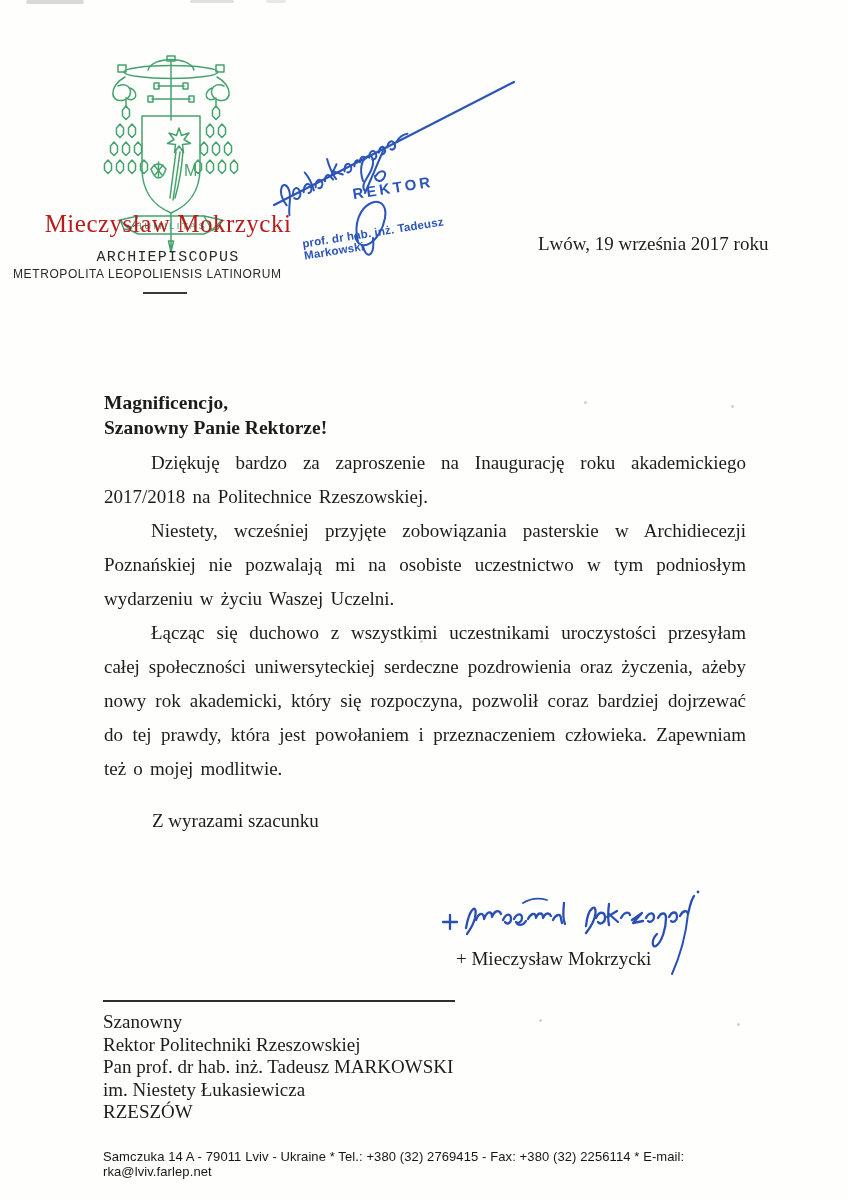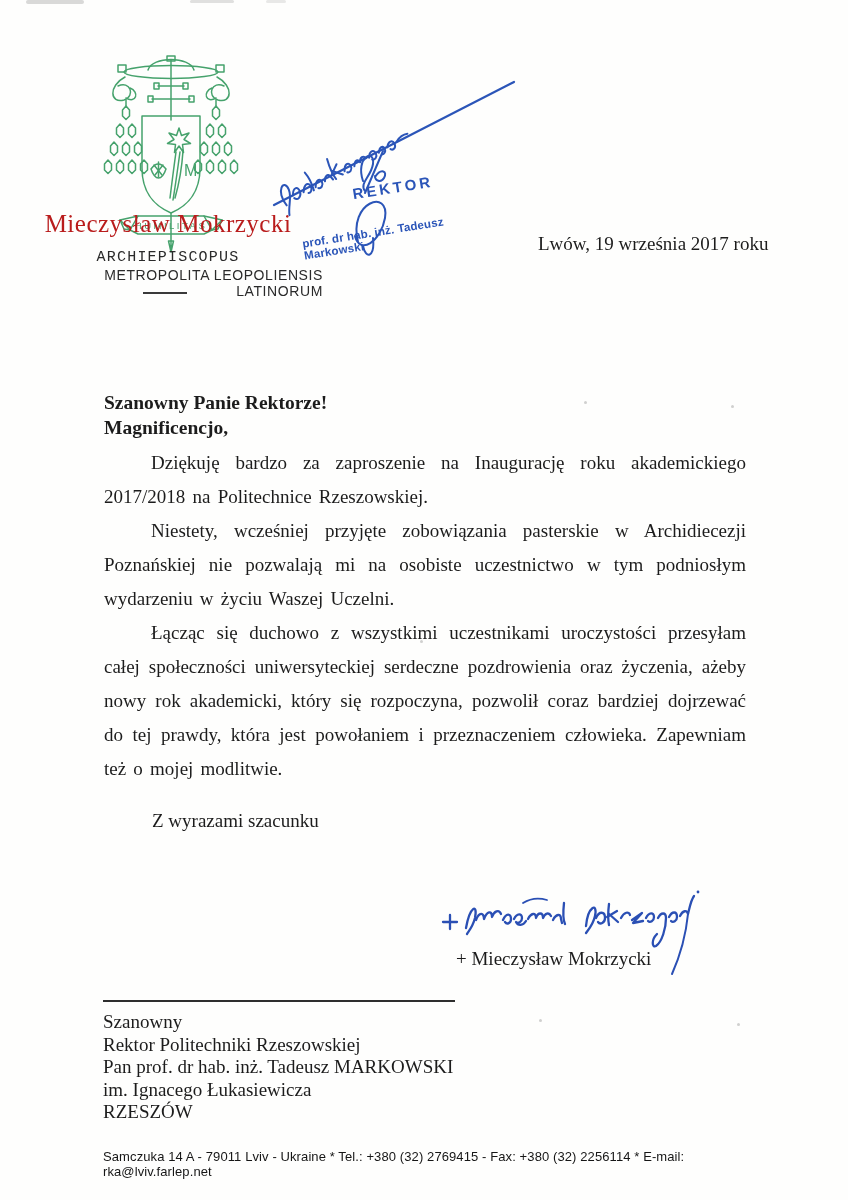--- a/index.html
+++ b/index.html
@@ -7,22 +7,22 @@
     position:relative;width:848px;height:1200px;margin:0 auto;
     background:#fefefdl;background-color:#fefefd;overflow:hidden;
     font-family:"Liberation Serif",serif;color:#1c1c1c;
   }
   
   .crest{position:absolute;left:96px;top:48px;width:150px;height:212px;}
   .lh-name{position:absolute;left:28px;top:210px;width:280px;text-align:center;
     font-size:25px;letter-spacing:.5px;color:#b91c1c;}
   .lh-t1{position:absolute;left:28px;top:249px;width:280px;text-align:center;
     font-family:Liberation Mono, monospace;font-size:15px;letter-spacing:1.2px;color:#2a2a2a;}
-  .lh-t2{position:absolute;left:13px;top:267px;width:310px;text-align:right;
-    font-family:"Liberation Sans",sans-serif;font-size:14px;letter-spacing:.6px;color:#2a2a2a;}
+  .lh-t2{position:absolute;left:13px;top:267px;width:310px;text-align:left;
+    font-family:"Liberation Sans",sans-serif;font-size:12px;letter-spacing:.6px;color:#2a2a2a;}
   .lh-rule{position:absolute;left:143px;top:292px;width:44px;height:2px;background:#3a3a3a;}
   
   .annot-svg{position:absolute;left:262px;top:60px;width:274px;height:205px;}
   .stamp1{position:absolute;left:352px;top:176px;width:120px;
     font-family:"Liberation Sans",sans-serif;font-weight:bold;font-size:15px;
     letter-spacing:3px;color:#2b55b8;transform:rotate(-9deg);}
   .stamp2{position:absolute;left:302px;top:222px;width:200px;
     font-family:"Liberation Sans",sans-serif;font-weight:bold;font-size:11.5px;
     color:#2b55b8;transform:rotate(-9deg);letter-spacing:.2px;}
   
@@ -180,22 +180,22 @@
         <path d="M101,186 C104,200 113,197 111,178"></path>
       </g>
     </g>
   </svg>
   <div class="stamp1">REKTOR</div>
   <div class="stamp2">prof. dr hab. inż. Tadeusz Markowski</div>
 
   <div class="dateline">Lwów, 19 września 2017 roku</div>
 
   <div class="salutation">
+    <div>Magnificencjo,</div>
     <div>Szanowny Panie Rektorze!</div>
-    <div>Magnificencjo,</div>
   </div>
 
   <div class="body-text">
     <p>Dziękuję bardzo za zaproszenie na Inaugurację roku akademickiego 2017/2018 na Politechnice Rzeszowskiej.</p>
     <p>Niestety, wcześniej przyjęte zobowiązania pasterskie w Archidiecezji Poznańskiej nie pozwalają mi na osobiste uczestnictwo w tym podniosłym wydarzeniu w życiu Waszej Uczelni.</p>
     <p>Łącząc się duchowo z wszystkimi uczestnikami uroczystości przesyłam całej społeczności uniwersyteckiej serdeczne pozdrowienia oraz życzenia, ażeby nowy rok akademicki, który się rozpoczyna, pozwolił coraz bardziej dojrzewać do tej prawdy, która jest powołaniem i przeznaczeniem człowieka. Zapewniam też o mojej modlitwie.</p>
   </div>
 
   <div class="closing">Z wyrazami szacunku</div>
 
@@ -227,19 +227,19 @@
       <path d="M260,38 C258,58 252,80 244,98" stroke-width="2"></path>
     </g>
   </svg>
   <div class="sig-printed">+ Mieczysław Mokrzycki</div>
 
   <div class="addr-rule"></div>
   <div class="recipient">
     <div>Szanowny</div>
     <div>Rektor Politechniki Rzeszowskiej</div>
     <div>Pan prof. dr hab. inż. Tadeusz MARKOWSKI</div>
-    <div>im. Ignacego Łukasiewicza</div>
+    <div>im. Niestety Łukasiewicza</div>
     <div>RZESZÓW</div>
   </div>
 
   <div class="footer">Samczuka 14 A - 79011 Lviv - Ukraine * Tel.: +380 (32) 2769415 - Fax: +380 (32) 2256114 * E-mail: rka@lviv.farlep.net</div>
 
 </div>
 
 </body></html>

